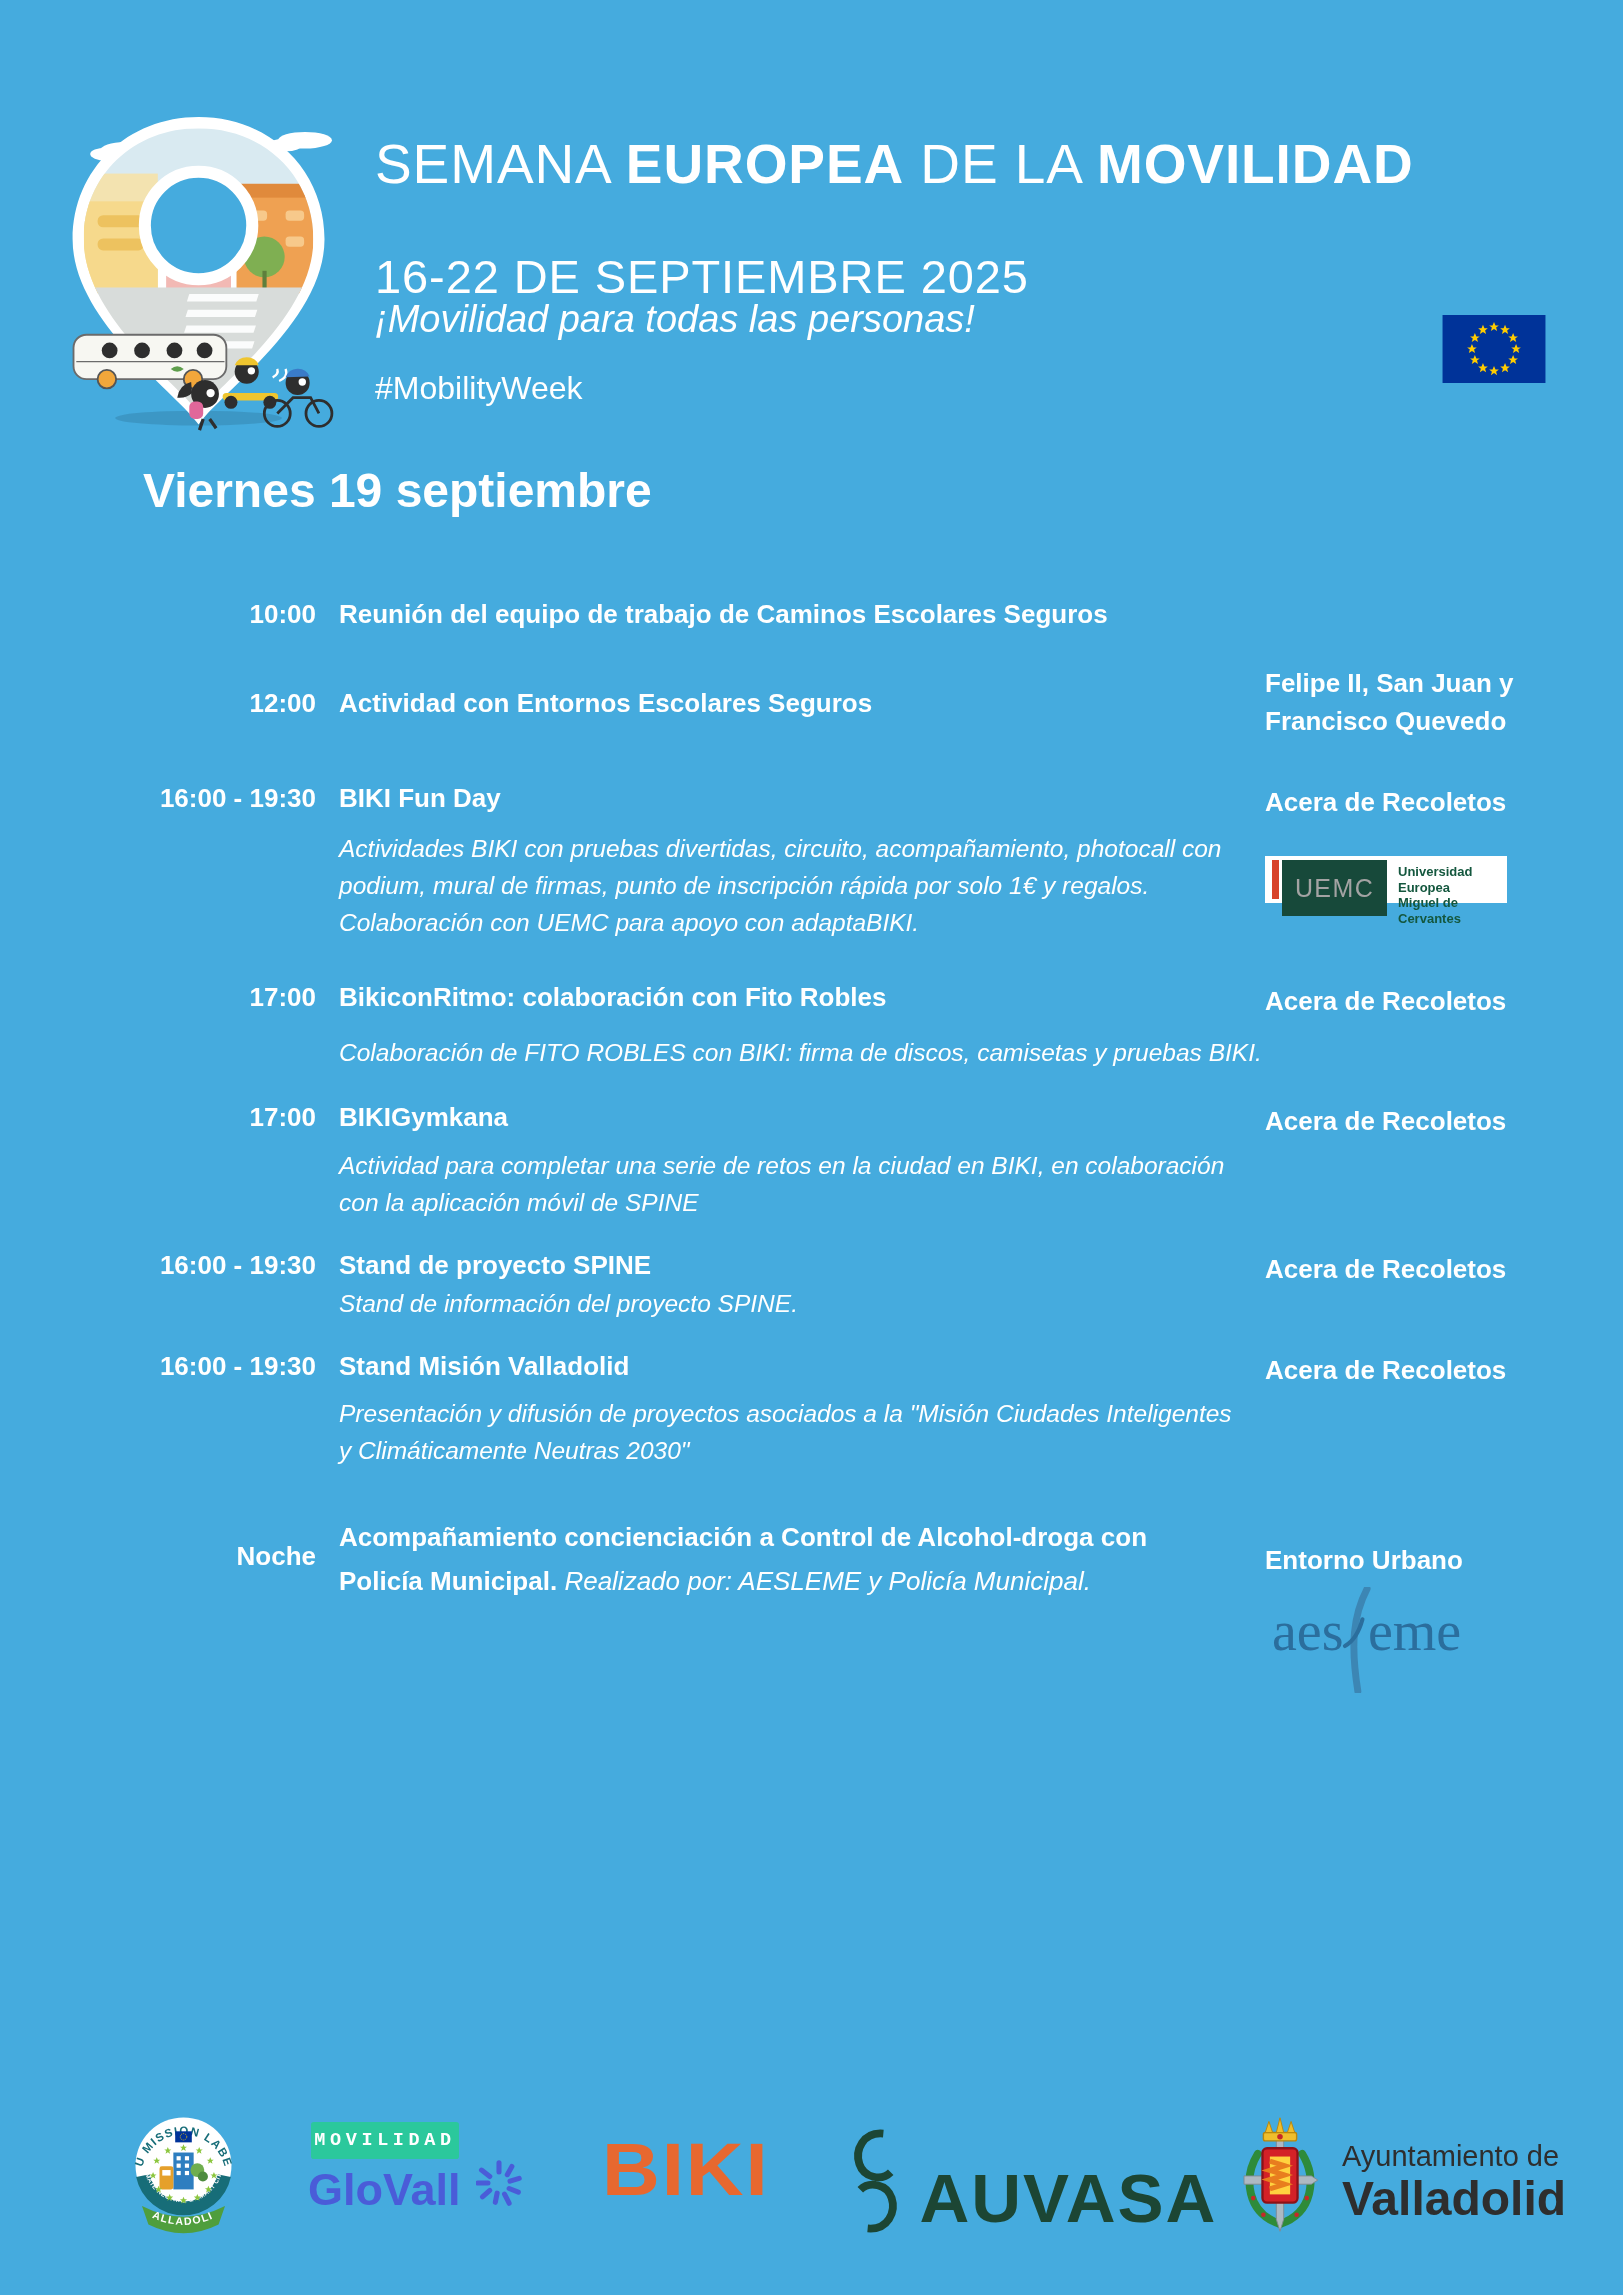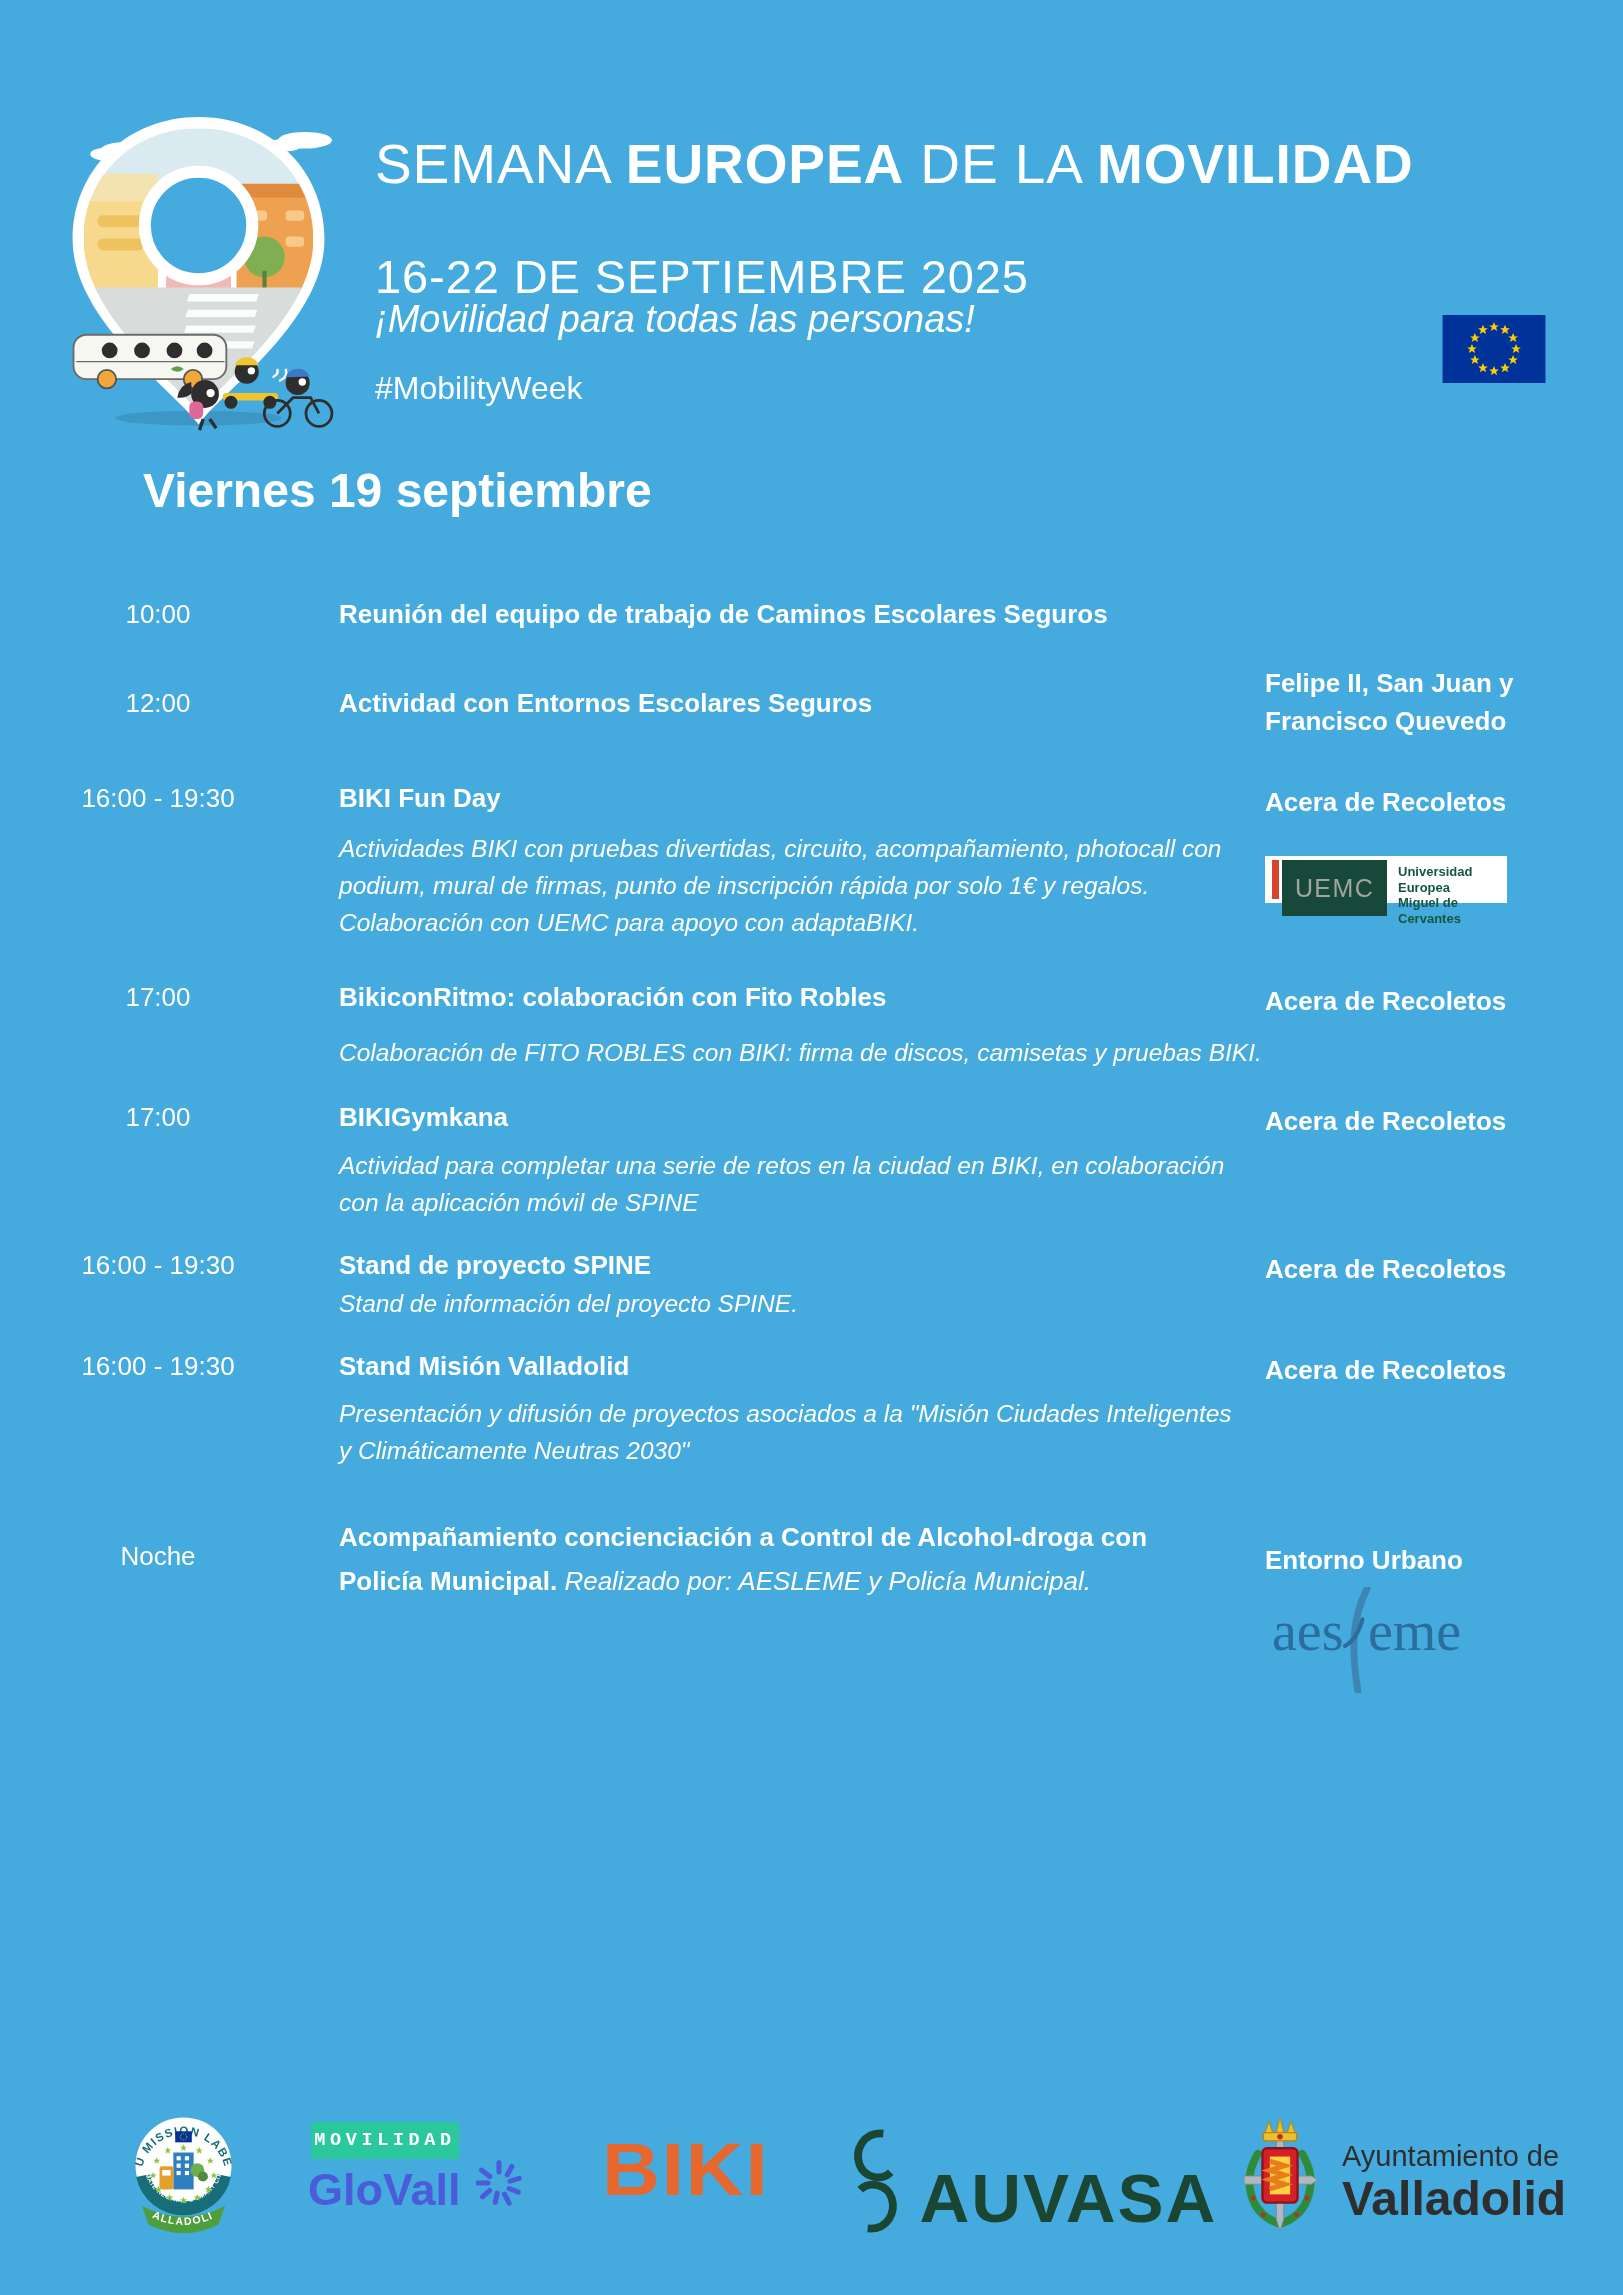--- a/index.html
+++ b/index.html
@@ -19,22 +19,22 @@
   .nw{white-space:nowrap;}
   
   .h-title{left:375px;top:132px;font-size:55px;font-weight:400;letter-spacing:0.9px;}
   .h-title b{font-weight:700;}
   .h-dates{left:375px;top:213px;font-size:47px;font-weight:400;letter-spacing:0.9px;margin-top:36px;}
   .h-tag{left:375px;top:298px;font-size:38px;font-style:italic;font-weight:400;}
   .h-hash{left:375px;top:370px;font-size:32px;font-weight:400;}
   .day-title{left:143px;top:463px;font-size:48px;font-weight:700;}
   
   .row{position:absolute;left:0;width:1624px;}
-  .time{position:absolute;left:0;top:0;width:316px;text-align:center;
-        font-size:26px;font-weight:400;}
+  .time{position:absolute;left:0;top:0;width:316px;text-align:right;
+        font-size:26px;font-weight:700;}
   .content{position:absolute;left:339px;top:0;width:916px;}
   .etitle{font-size:26px;font-weight:700;}
   .desc{font-size:24.5px;font-style:italic;line-height:37px;}
   .loc{position:absolute;left:1265px;top:0;width:305px;font-size:26px;font-weight:700;line-height:38px;}
   .note-it{font-style:italic;font-weight:400;}
   
   .uemc{left:1265px;top:856px;width:242px;height:47px;background:#fff;}
   .uemc-red{position:absolute;left:6.5px;top:4.2px;width:7.9px;height:39px;background:var(--uemc-red);}
   .uemc-green{position:absolute;left:17px;top:4.2px;width:105px;height:56px;background:var(--uemc-green);
       display:flex;align-items:center;justify-content:center;color:#a3a3a3;

